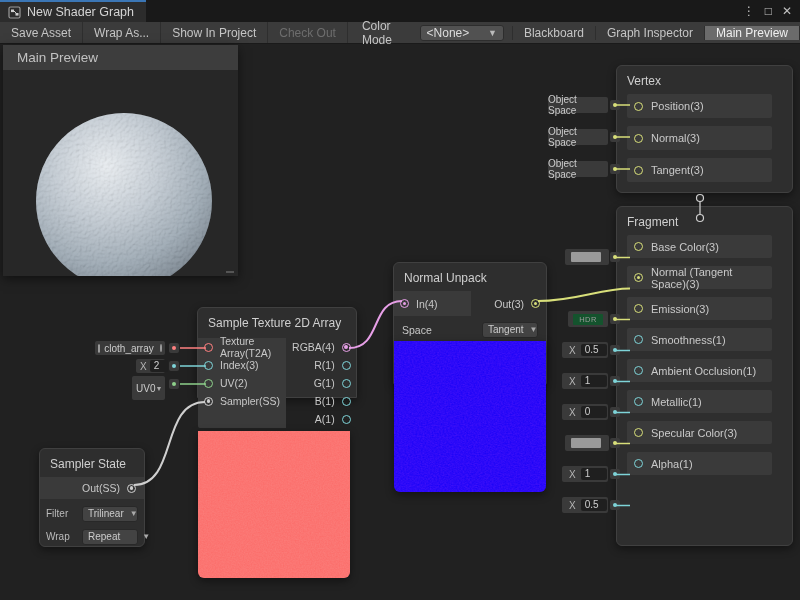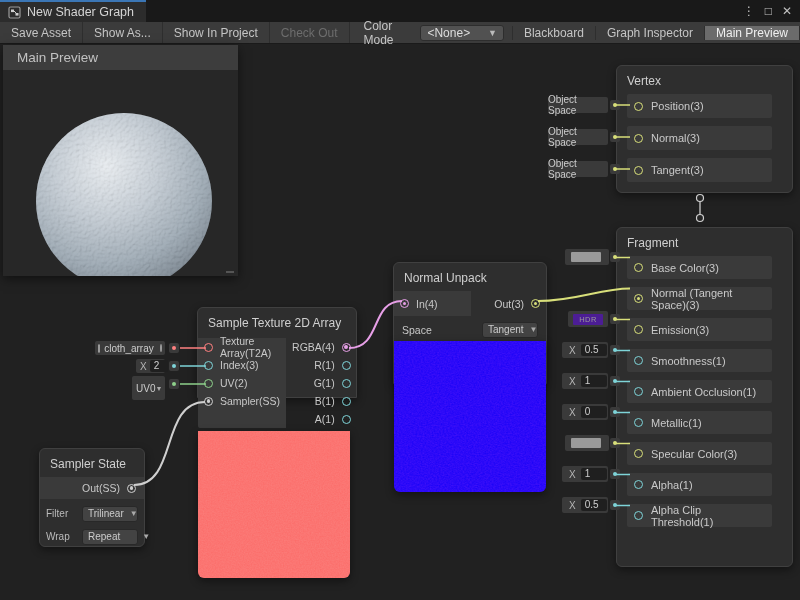--- a/index.html
+++ b/index.html
@@ -36,21 +36,21 @@
   .port{width:7px;height:7px;border:1.2px solid var(--pc);border-radius:50%;display:inline-block;
         position:relative;flex:none;box-sizing:content-box;}
   .port.on::after{content:"";position:absolute;inset:1.6px;background:var(--pc);border-radius:50%;}
   .mrow .port{margin-right:8px;margin-left:1px;}
   
   .wpill{position:absolute;height:16px;background:#3a3a3a;border-radius:2px;display:flex;align-items:center;
          font-size:10px;color:#ccc;box-sizing:border-box;z-index:3;}
   .stub{position:absolute;width:10px;height:10px;background:#3a3a3a;border-radius:2px;z-index:3;}
   .stub::after{content:"";position:absolute;inset:3px;border-radius:50%;background:var(--pc);}
   .swatch{width:30px;height:10px;background:#9a9a9a;border-radius:1px;margin:0 6px;}
-  .hdrbox{width:30px;height:11px;background:#4c1d95;border-radius:1px;margin:0 5px;display:flex;align-items:center;
+  .hdrbox{width:30px;height:11px;background:#14532d;border-radius:1px;margin:0 5px;display:flex;align-items:center;
           justify-content:center;font-size:7.5px;color:#9a9a9a;letter-spacing:.5px;}
   .xl{padding:0 5px 0 7px;color:#b5b5b5;}
   .xfield{background:#1f1f1f;border-radius:2px;height:12px;line-height:12px;padding:0 4px;min-width:18px;color:#cfcfcf;}
   .opill{width:60px;font-size:10px;}
   
   .stx-body{display:flex;margin-top:2px;}
   .stx-in{width:101px;background:#3a3a3a;border-radius:0 0 0 2px;}
   .stx-out{flex:1;}
   .srow{height:18px;display:flex;align-items:center;font-size:10.5px;color:#c8c8c8;padding:0 6px;box-sizing:border-box;}
   .srow .port{margin-right:7px;}
@@ -101,21 +101,21 @@
     </div>
     <div class="winctl">
       <span>⋮</span>
       <span>□</span>
       <span>✕</span>
     </div>
   </div>
 
   <div class="toolbar">
     <div class="tbtn">Save Asset</div>
-    <div class="tbtn">Show As...</div>
+    <div class="tbtn">Wrap As...</div>
     <div class="tbtn">Show In Project</div>
     <div class="tbtn disabled">Check Out</div>
     <div class="tb-right">
       <div class="cm-label">Color Mode</div>
       <div class="dropdown">
         <span>&lt;None&gt;</span>
         <span class="arr">▼</span>
       </div>
       <div class="tbtn left-sep">Blackboard</div>
       <div class="tbtn">Graph Inspector</div>
@@ -175,21 +175,21 @@
     <div class="stub" style="left:610px;top:56px;--pc:#d8df7a"></div>
     <div class="wpill opill" style="left:548px;top:85px;">
       <span>Object Space</span>
       </div>
     <div class="stub" style="left:610px;top:88px;--pc:#d8df7a"></div>
     <div class="wpill opill" style="left:548px;top:117px;">
       <span>Object Space</span>
       </div>
     <div class="stub" style="left:610px;top:120px;--pc:#d8df7a"></div>
 
-    <div class="node" style="left:616px;top:183px;width:177px;height:340px;">
+    <div class="node" style="left:616px;top:162px;width:177px;height:340px;">
       <div class="ntitle">Fragment</div>
       <div class="mrow">
         <i class="port" style="--pc:#d8df7a"></i>
         <span>Base Color(3)</span>
         </div>
       <div class="mrow">
         <i class="port on" style="--pc:#d8df7a"></i>
         <span>Normal (Tangent Space)(3)</span>
         </div>
       <div class="mrow">
@@ -208,24 +208,20 @@
         <i class="port" style="--pc:#7ed4d8"></i>
         <span>Metallic(1)</span>
         </div>
       <div class="mrow">
         <i class="port" style="--pc:#d8df7a"></i>
         <span>Specular Color(3)</span>
         </div>
       <div class="mrow">
         <i class="port" style="--pc:#7ed4d8"></i>
         <span>Alpha(1)</span>
-        </div>
-      <div class="mrow">
-        <i class="port" style="--pc:#7ed4d8"></i>
-        <span>Alpha Clip Threshold(1)</span>
         </div>
     </div>
 
     <div class="wpill" style="left:565px;top:205px;width:44px;">
       <span class="swatch"></span>
       </div>
     <div class="stub" style="left:610px;top:208px;--pc:#d8df7a"></div>
 
     <div class="wpill" style="left:568px;top:267px;width:40px;">
       <span class="hdrbox">HDR</span>

